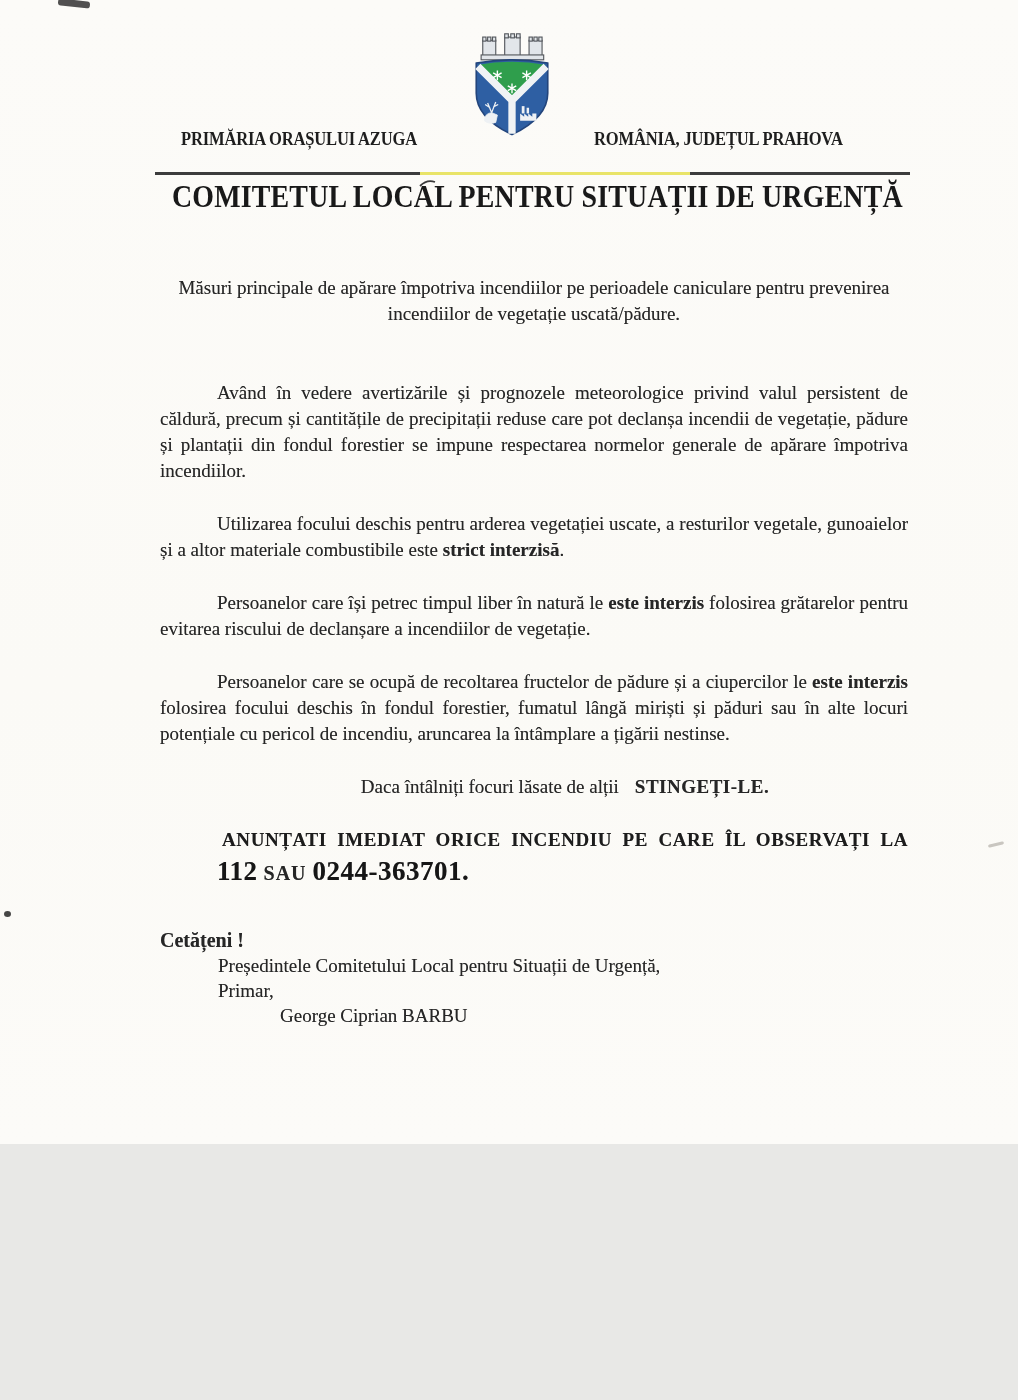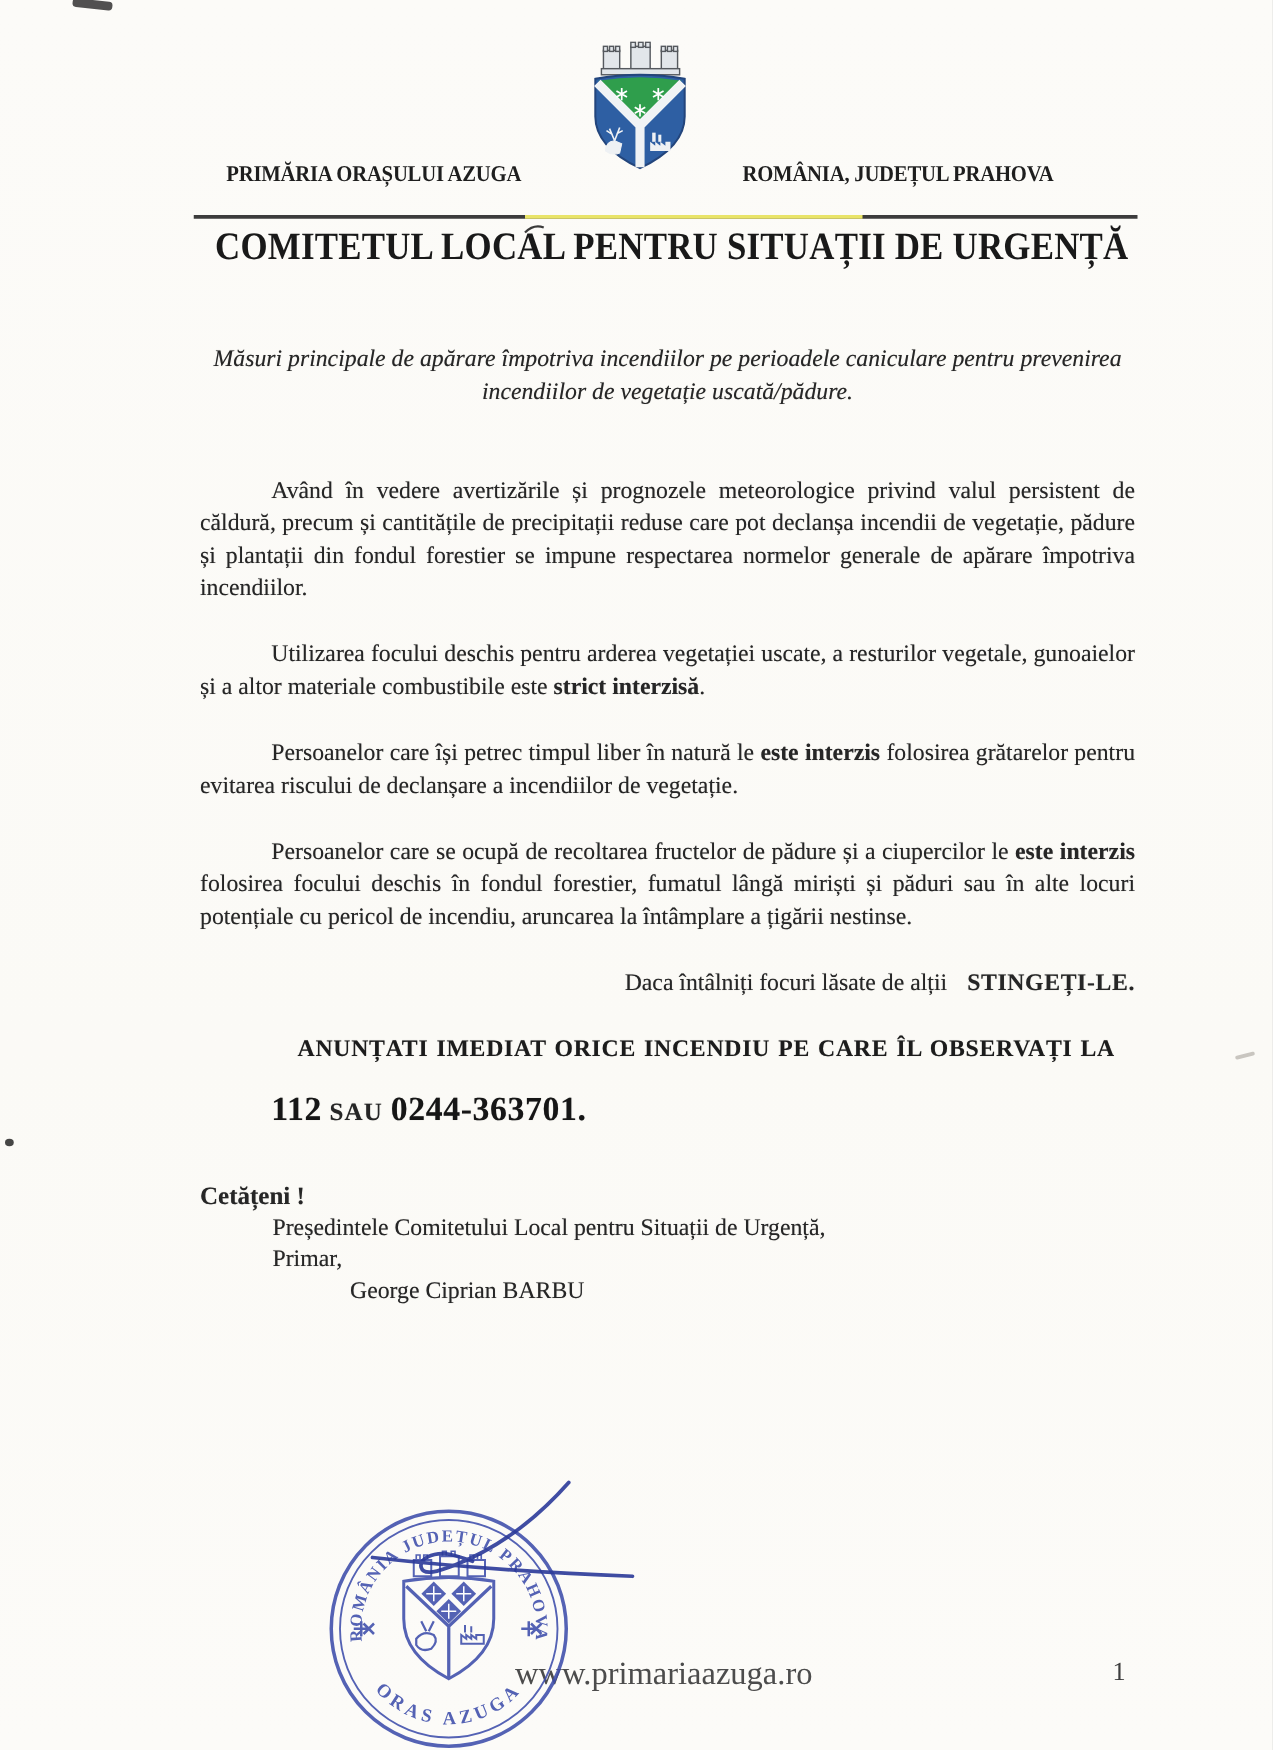--- a/index.html
+++ b/index.html
@@ -1,18 +1,18 @@
 <!DOCTYPE html>
 <html><head>
 <meta charset="utf-8">
 <style>
   html,body{margin:0;padding:0;background:#e8e8e6;}
   #page{
     position:relative;
-    width:1018px;height:1400px;
+    width:1018px;height:1144px;
     margin:0 auto;
     background:linear-gradient(180deg,#fcfbf8 0%,#fbfaf6 60%,#fcfbf8 100%);
     overflow:hidden;
     font-family:"Liberation Serif","DejaVu Serif",serif;
     color:#262626;
   }
   
   .org-label{
     position:absolute;top:129px;
     font-size:18px;font-weight:bold;
@@ -34,26 +34,26 @@
     transform:scaleX(.9);transform-origin:center;
     letter-spacing:.2px;white-space:nowrap;
   }
   
   #body{
     position:absolute;left:160px;top:275px;width:748px;
     font-size:19px;line-height:26px;
     text-shadow:0 0 .6px rgba(45,45,45,.45);
   }
   .para{margin:0 0 27px 0;text-align:justify;text-indent:57px;}
-  .subject{text-align:center;text-indent:0;margin-bottom:53px;font-style:italic;}
+  .subject{text-align:center;text-indent:0;margin-bottom:53px;}
   .b{font-weight:bold;}
-  .stop-line{text-indent:62px;text-align:right;}
+  .stop-line{text-indent:62px;text-align:center;}
   .stop-line .b{margin-left:16px;letter-spacing:.5px;}
   .announce{
-    margin:16px;text-indent:62px;font-weight:bold;letter-spacing:.6px;
+    margin:0;text-indent:62px;font-weight:bold;letter-spacing:.6px;
     text-align:justify;text-align-last:justify;color:#1c1c1c;
   }
   .phone-line{margin:0 0 35px 0;line-height:36px;}
   .phone-big{font-size:27px;font-weight:bold;letter-spacing:.5px;color:#161616;}
   .phone-sau{font-size:20px;font-weight:bold;letter-spacing:1px;}
   .citizens{margin:0;font-weight:bold;font-size:20px;text-indent:0;text-align:left;}
   .slogan{margin:0 0 62px 0;font-weight:bold;font-size:20px;text-indent:57px;text-align:left;}
   .sig-line{margin:0;line-height:25px;text-indent:58px;text-align:left;}
   .sig-name{text-indent:120px;}
   

